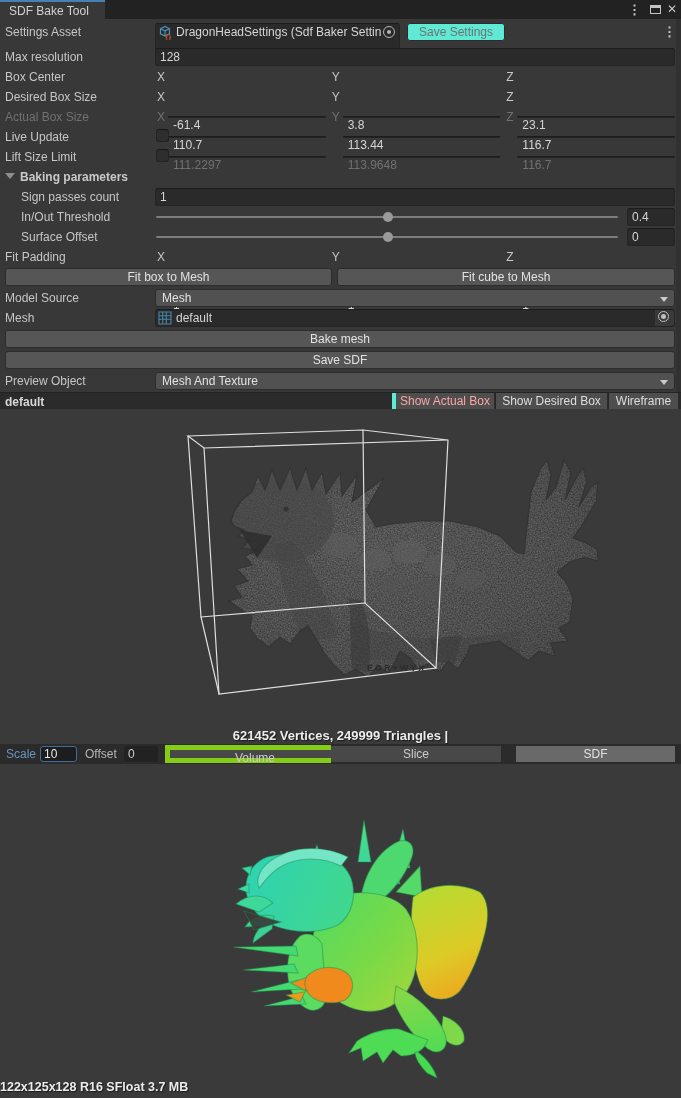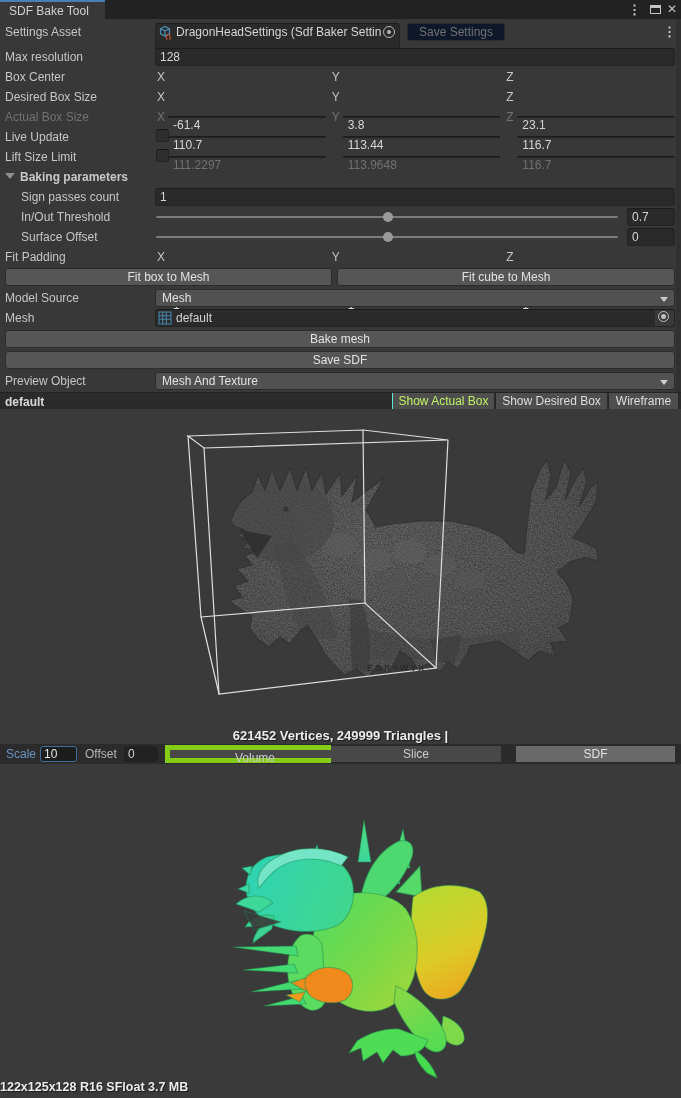--- a/index.html
+++ b/index.html
@@ -37,21 +37,21 @@
 <div class="lbl" style="top:23px;">Settings Asset</div>
 <div class="field" style="left:155px;top:23px;width:245px;height:32px;padding-left:20px;">DragonHeadSettings (Sdf Baker Settin
   <span class="abs" style="right:4px;top:2px;width:12px;height:12px;border:1px solid #b6b6b6;border-radius:50%;"></span>
   <span class="abs" style="right:8px;top:6px;width:4px;height:4px;background:#b6b6b6;border-radius:50%;"></span>
 </div>
 <svg class="abs" style="left:158px;top:25px;" width="15" height="15" viewBox="0 0 15 15">
   <path d="M2.5 3.8 L7 1.5 L11.5 3.8 L11.5 8.8 L7 11 L2.5 8.8 Z" fill="none" stroke="#4d90b8" stroke-width="1.2"></path>
   <path d="M2.5 3.8 L7 5.8 L11.5 3.8 M7 5.8 L7 11" fill="none" stroke="#4d90b8" stroke-width="1.2"></path>
   <text x="7.2" y="13.8" fill="#c3502a" font-size="8" font-weight="bold" font-family="Liberation Sans">{}</text>
 </svg>
-<div class="btn dis" style="left:407px;top:23px;width:98px;height:18px;background:#0f172a;">Save Settings</div>
+<div class="btn dis" style="left:407px;top:23px;width:98px;height:18px;background:#5eead4;">Save Settings</div>
 <div class="abs" style="left:663px;top:24px;color:#c4c4c4;font-size:13px;font-weight:bold;">⋮</div>
 
 <div class="lbl" style="top:48px;">Max resolution</div>
 <div class="field" style="left:155px;top:48px;width:520px;height:18px;">128</div>
 
 <div class="lbl" style="top:68px;">Box Center</div>
 <div class="axis" style="top:68px;height:18px;">
   <div class="grp">
       <span class="ax">X</span>
       <span class="fv">-61.4</span>
@@ -105,21 +105,21 @@
 
 <div class="abs" style="left:5px;top:173px;width:0;height:0;border-left:5px solid transparent;border-right:5px solid transparent;border-top:6px solid #8e8e8e;"></div>
 <div class="lbl" style="top:168px;left:20px;font-weight:bold;color:#c9c9c9;">Baking parameters</div>
 
 <div class="lbl2" style="top:188px;">Sign passes count</div>
 <div class="field" style="left:155px;top:188px;width:520px;height:18px;">1</div>
 
 <div class="lbl2" style="top:208px;">In/Out Threshold</div>
 <div class="abs" style="left:156px;top:216px;width:462px;height:2px;background:#7c7c7c;border-radius:1px;"></div>
 <div class="abs" style="left:383px;top:212px;width:10px;height:10px;background:#9a9a9a;border-radius:50%;"></div>
-<div class="field" style="left:627px;top:208px;width:48px;height:18px;">0.7</div>
+<div class="field" style="left:627px;top:208px;width:48px;height:18px;">0.4</div>
 
 <div class="lbl2" style="top:228px;">Surface Offset</div>
 <div class="abs" style="left:156px;top:236px;width:462px;height:2px;background:#7c7c7c;border-radius:1px;"></div>
 <div class="abs" style="left:383px;top:232px;width:10px;height:10px;background:#9a9a9a;border-radius:50%;"></div>
 <div class="field" style="left:627px;top:228px;width:48px;height:18px;">0</div>
 
 <div class="lbl" style="top:248px;">Fit Padding</div>
 <div class="axis" style="top:248px;height:18px;">
   <div class="grp">
       <span class="ax">X</span>
@@ -153,21 +153,21 @@
 <div class="btn" style="left:5px;top:330px;width:670px;height:18px;">Bake mesh</div>
 <div class="btn" style="left:5px;top:351px;width:670px;height:18px;">Save SDF</div>
 
 <div class="lbl" style="top:372px;">Preview Object</div>
 <div class="drop" style="left:155px;top:372px;width:520px;height:18px;">Mesh And Texture</div>
 
 <div class="abs" style="left:676px;top:19px;width:5px;height:373px;background:#313131;"></div>
 
 <div class="abs" style="left:0;top:392px;width:681px;height:17px;background:#2b2b2b;border-top:1px solid #232323;">
   <div class="abs" style="left:5px;top:1px;font-weight:bold;color:#d8d8d8;line-height:16px;">default</div>
-  <div class="abs" style="left:392px;top:0;width:102px;height:17px;background:#4e4e4e;border-left:1px solid #5eead4;color:#bef264;text-align:center;line-height:17px;">Show Actual Box</div>
+  <div class="abs" style="left:392px;top:0;width:102px;height:17px;background:#4e4e4e;border-left:4px solid #5eead4;color:#fca5a5;text-align:center;line-height:17px;">Show Actual Box</div>
   <div class="abs" style="left:495px;top:0;width:112px;height:17px;background:#4e4e4e;border-left:1px solid #262626;color:#dedede;text-align:center;line-height:17px;">Show Desired Box</div>
   <div class="abs" style="left:608px;top:0;width:70px;height:17px;background:#4e4e4e;border-left:1px solid #262626;color:#dedede;text-align:center;line-height:17px;">Wireframe</div>
 </div>
 
 <div class="abs" style="left:0;top:409px;width:681px;height:335px;background:#3a3a3a;overflow:hidden;">
   <svg width="681" height="335" viewBox="0 409 681 335">
   <defs>
     <filter id="n1" x="-5%" y="-5%" width="110%" height="110%">
       <feTurbulence type="fractalNoise" baseFrequency="0.7" numOctaves="3" seed="7"></feTurbulence>
       <feColorMatrix type="matrix" values="0 0 0 0 0  0 0 0 0 0  0 0 0 0 0  0.9 0 0 0 0"></feColorMatrix>

